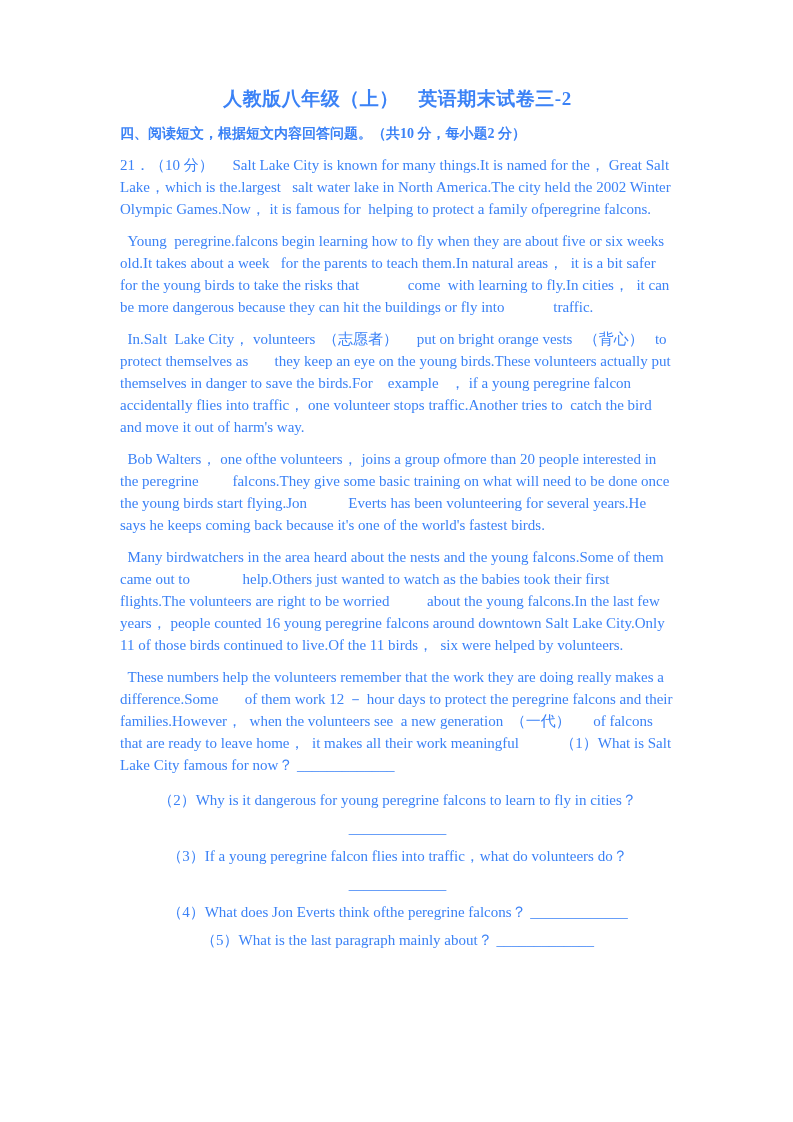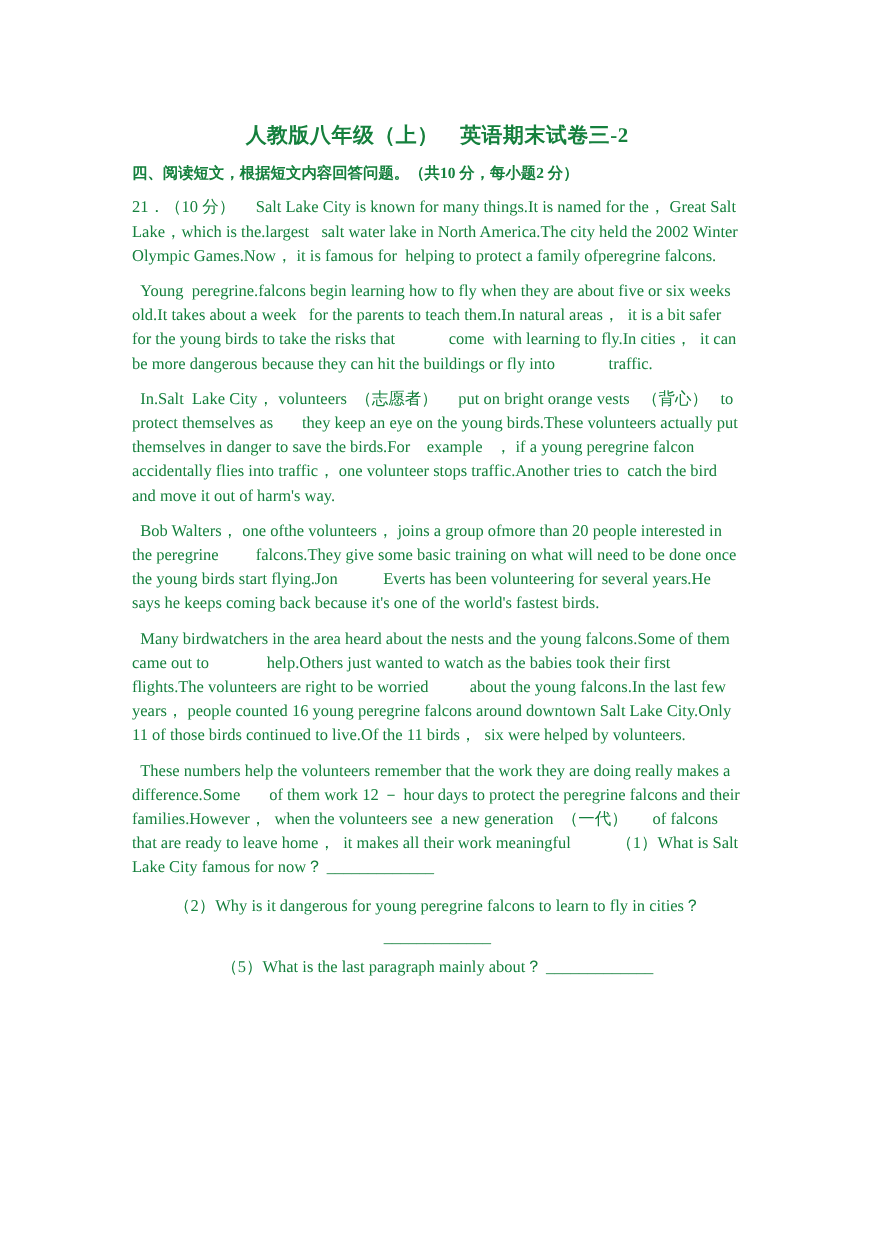--- a/index.html
+++ b/index.html
@@ -7,23 +7,22 @@
     padding: 0;
     background: #ffffff;
   }
   .page {
     width: 793px;
     height: 950px;
     background: #ffffff;
     box-sizing: border-box;
     padding: 86px 118px 0 120px;
     font-family: "Liberation Serif", "DejaVu Serif", serif;
-    color: #15803d;
+    color: #3b82f6;
     overflow: hidden;
-    margin-top: 24px;
   }
   .title {
     font-size: 19px;
     font-weight: bold;
     text-align: center;
     margin: 0 0 13px 0;
     letter-spacing: 0.5px;
     font-family: "Liberation Serif", "DejaVu Serif", serif;
   }
   .section-header {
@@ -59,15 +58,17 @@
     <p class="para">21．（10 分）     Salt Lake City is known for many things.It is named for the， Great Salt Lake，which is the.largest   salt water lake in North America.The city held the 2002 Winter Olympic Games.Now， it is famous for  helping to protect a family ofperegrine falcons.</p>
     <p class="para">  Young  peregrine.falcons begin learning how to fly when they are about five or six weeks old.It takes about a week   for the parents to teach them.In natural areas，  it is a bit safer for the young birds to take the risks that             come  with learning to fly.In cities，  it can be more dangerous because they can hit the buildings or fly into             traffic.</p>
     <p class="para">  In.Salt  Lake City， volunteers  （志愿者）     put on bright orange vests   （背心）   to protect themselves as       they keep an eye on the young birds.These volunteers actually put themselves in danger to save the birds.For    example   ， if a young peregrine falcon accidentally flies into traffic， one volunteer stops traffic.Another tries to  catch the bird and move it out of harm's way.</p>
     <p class="para">  Bob Walters， one ofthe volunteers， joins a group ofmore than 20 people interested in the peregrine         falcons.They give some basic training on what will need to be done once the young birds start flying.Jon           Everts has been volunteering for several years.He says he keeps coming back because it's one of the world's fastest birds.</p>
     <p class="para">  Many birdwatchers in the area heard about the nests and the young falcons.Some of them came out to              help.Others just wanted to watch as the babies took their first flights.The volunteers are right to be worried          about the young falcons.In the last few years， people counted 16 young peregrine falcons around downtown Salt Lake City.Only 11 of those birds continued to live.Of the 11 birds，  six were helped by volunteers.</p>
     <p class="para">  These numbers help the volunteers remember that the work they are doing really makes a difference.Some       of them work 12 － hour days to protect the peregrine falcons and their families.However，  when the volunteers see  a new generation  （一代）      of falcons that are ready to leave home，  it makes all their work meaningful           （1）What is Salt Lake City famous for now？ _____________</p>
   </div>
 
   <div class="questions">
     <div class="question">（2）Why is it dangerous for young peregrine falcons to learn to fly in cities？ _____________</div>
+    <div class="question">（3）If a young peregrine falcon flies into traffic，what do volunteers do？ _____________</div>
+    <div class="question">（4）What does Jon Everts think ofthe peregrine falcons？ _____________</div>
     <div class="question">（5）What is the last paragraph mainly about？ _____________</div>
   </div>
 </div>
 
 </body></html>

